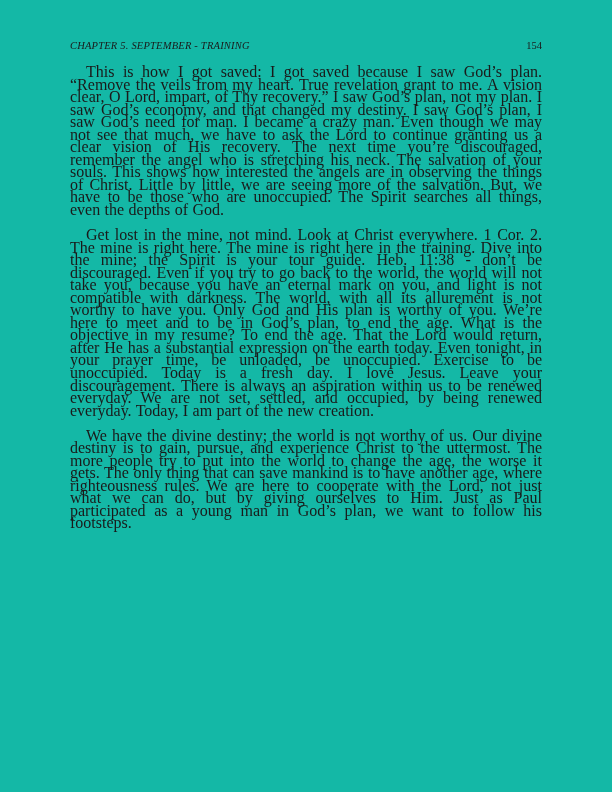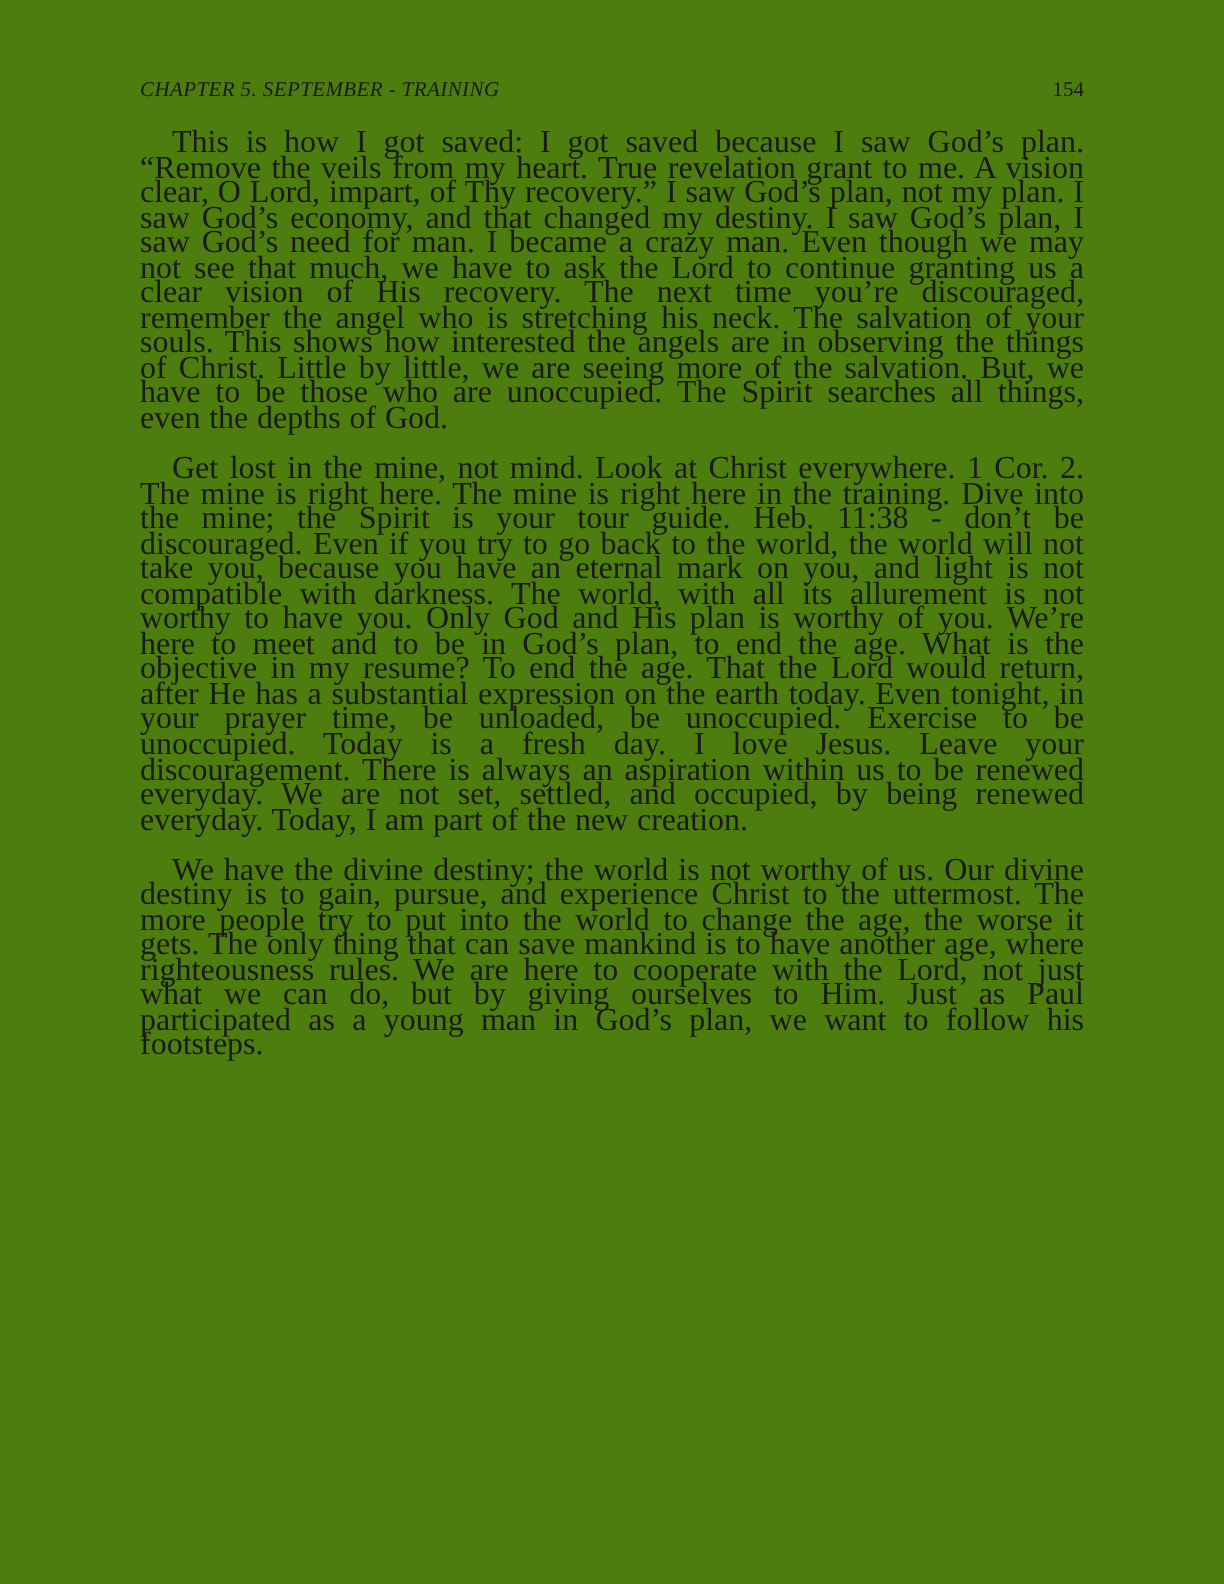--- a/index.html
+++ b/index.html
@@ -4,21 +4,21 @@
 <style>
   * { margin: 0; padding: 0; box-sizing: border-box; }
   html, body {
     background: #ffffff;
     font-family: "Liberation Serif", "DejaVu Serif", serif;
   }
   .page {
     position: relative;
     width: 612px;
     height: 792px;
-    background: #4d7c0f;
+    background: #14b8a6;
     color: #1a1a1a;
     overflow: hidden;
   }
   .running-header {
     position: absolute;
     top: 40px;
     left: 70px;
     width: 472px;
     display: flex;
     justify-content: space-between;

